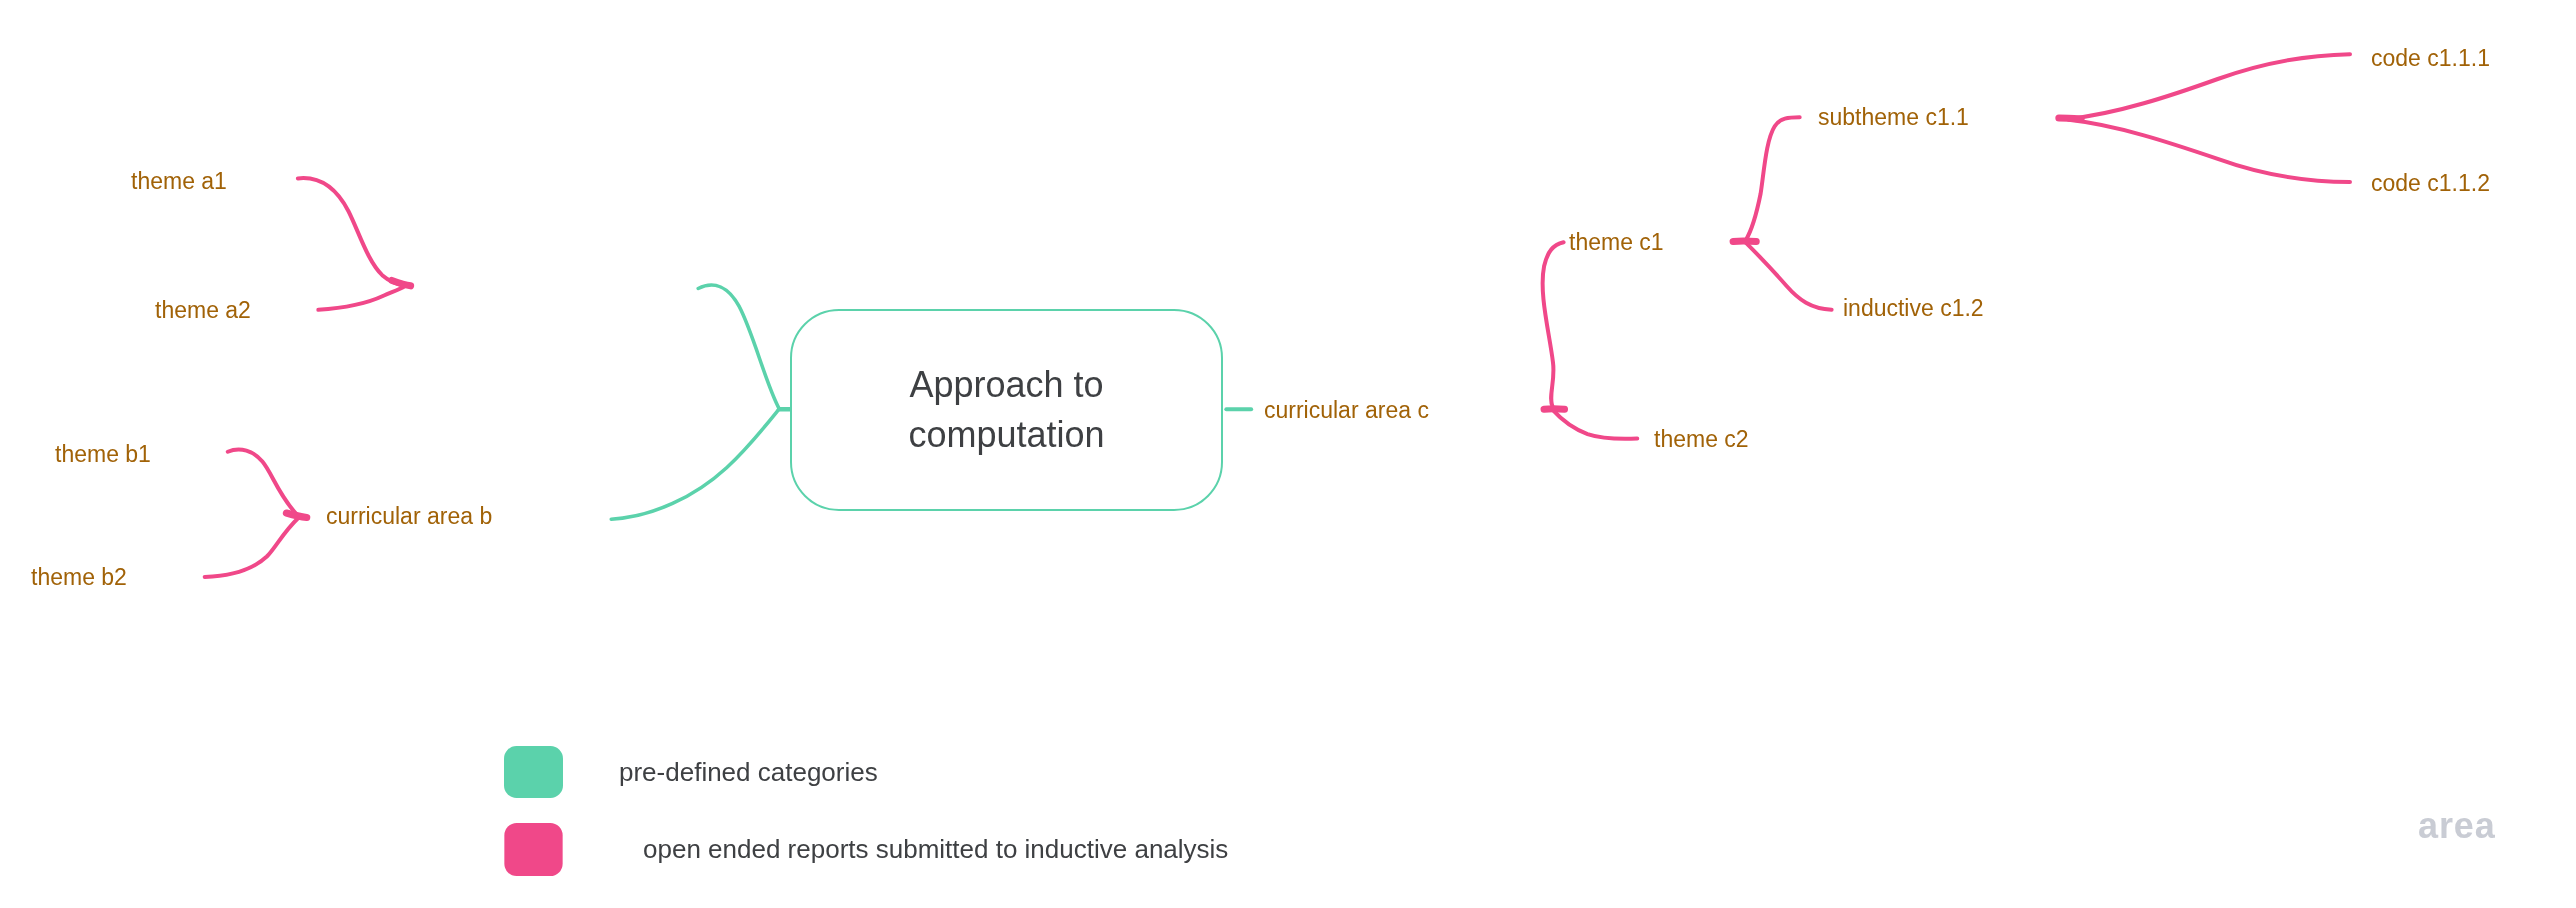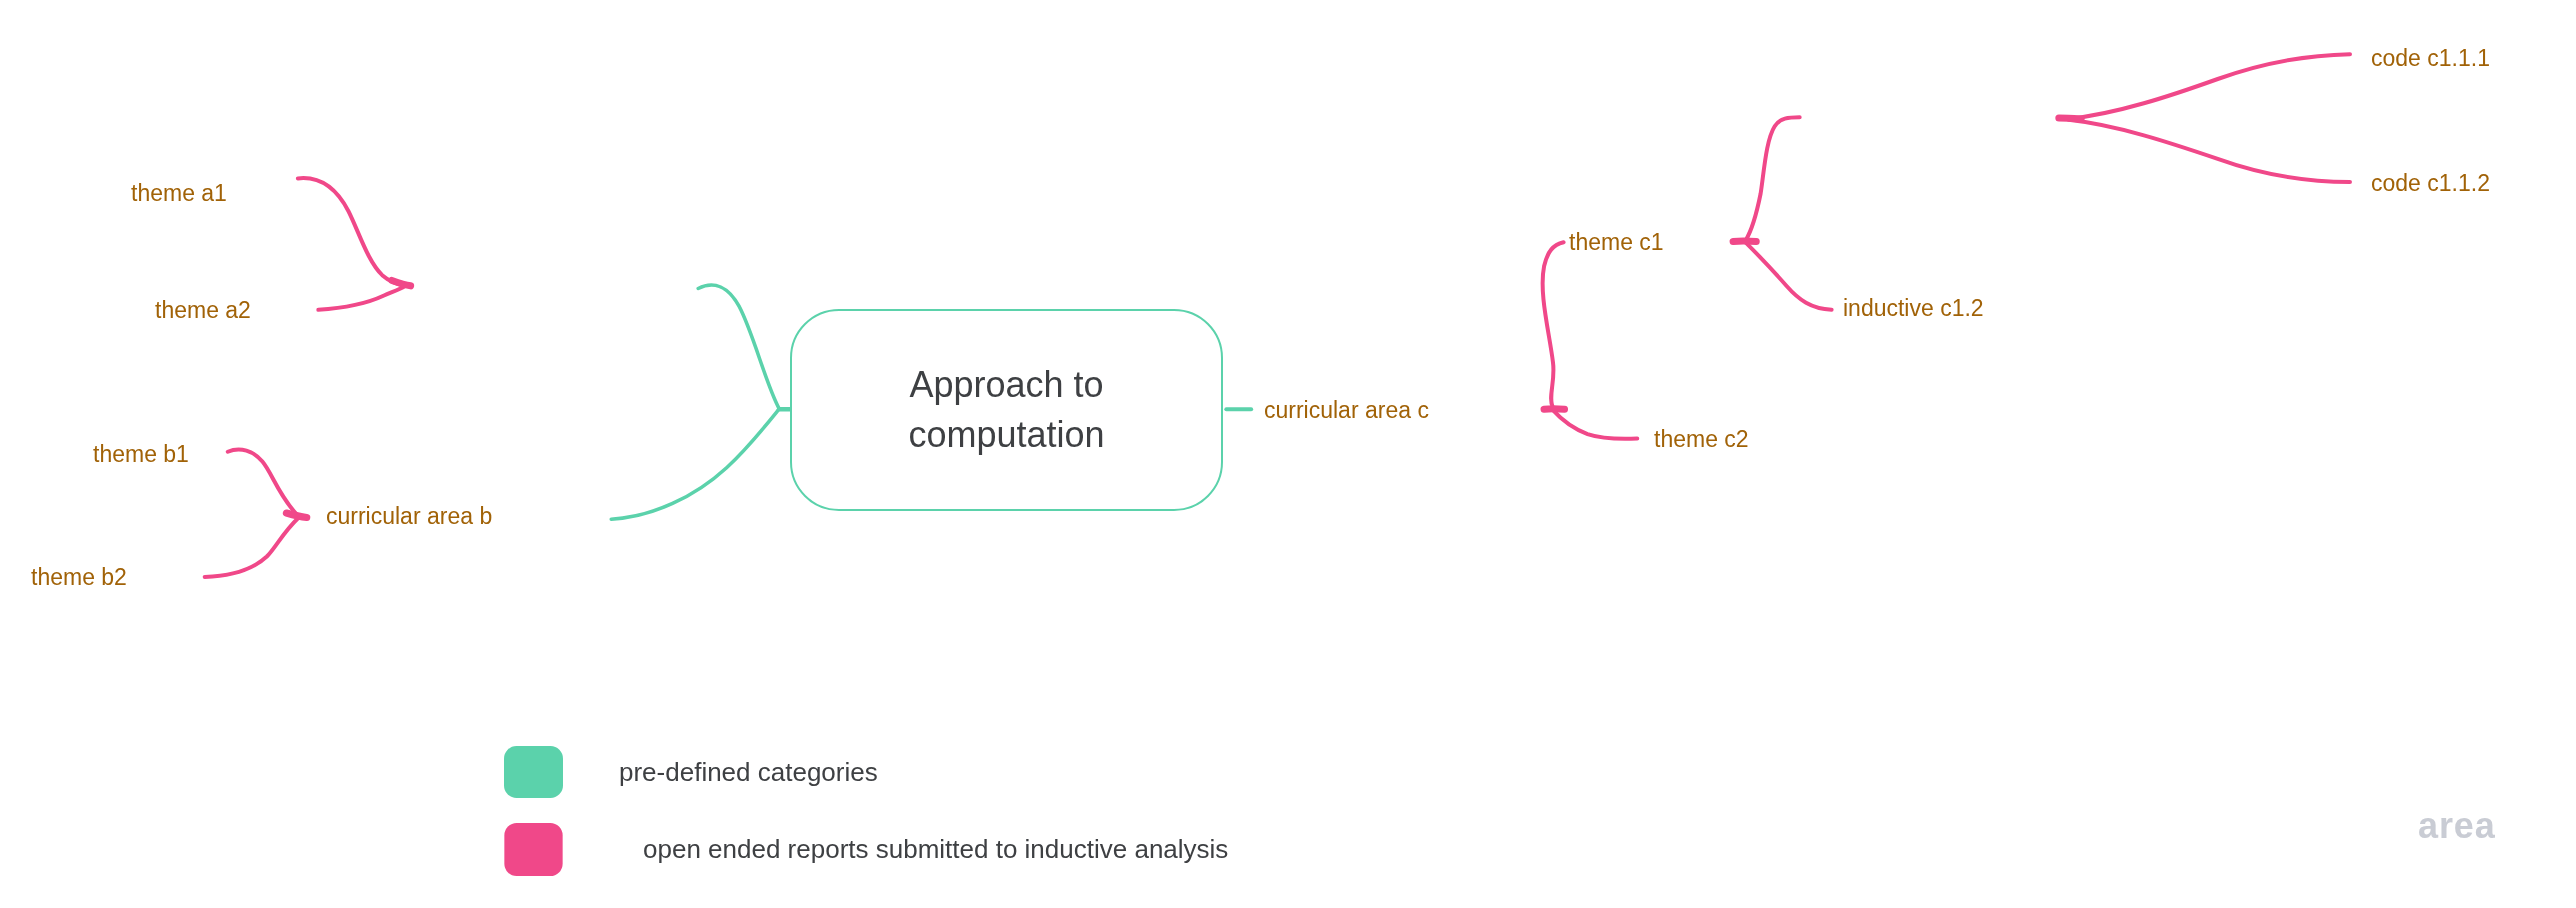--- a/index.html
+++ b/index.html
@@ -98,29 +98,30 @@
     <path d="M 2330,134 C 2385,128 2445,108 2498,89 C 2548,71 2598,62 2647,61" fill="none" stroke-width="4.5" stroke-linecap="round" stroke="#f04889"></path>
     <path d="M 2330,135 C 2385,141 2445,161 2498,179 C 2548,197 2598,205 2647,205" fill="none" stroke-width="4.5" stroke-linecap="round" stroke="#f04889"></path>
     <path d="M 2344,134 Q 2328,133 2319,133" fill="none" stroke-width="8" stroke-linecap="round" stroke="#f04889"></path>
   </svg>
 
   <div class="root-node">
     <span class="root-title">Approach to
 computation</span>
   </div>
 
-  <div class="node-label" style="left:131px; top:182px;margin-top:12px;">theme a1</div>
+  <div class="node-label" style="left:131px; top:182px;">theme a1</div>
   <div class="node-label" style="left:155px; top:311px;">theme a2</div>
-  <div class="node-label" style="left:55px;  top:455px;margin-left:38px;">theme b1</div>
+  <div class="node-label" style="left:55px;  top:455px;">theme b1</div>
   <div class="node-label" style="left:31px;  top:578px;">theme b2</div>
   <div class="node-label" style="left:326px; top:517px;">curricular area b</div>
 
   <div class="node-label" style="left:1264px; top:411px;">curricular area c</div>
   <div class="node-label" style="left:1569px; top:243px;">theme c1</div>
   <div class="node-label" style="left:1654px; top:440px;">theme c2</div>
+  <div class="node-label" style="left:1818px; top:118px;">subtheme c1.1</div>
   <div class="node-label" style="left:1843px; top:309px;">inductive c1.2</div>
   <div class="node-label" style="left:2371px; top:59px;">code c1.1.1</div>
   <div class="node-label" style="left:2371px; top:184px;">code c1.1.2</div>
 
   <div class="legend-row" style="left:504px; top:746px;">
     <svg class="swatch" width="59" height="52" viewBox="0 0 66 58">
       <rect x="0" y="0" width="66" height="58" rx="14" fill="#5bd2ab"></rect>
     </svg>
     <span class="legend-label">pre-defined categories</span>
   </div>

